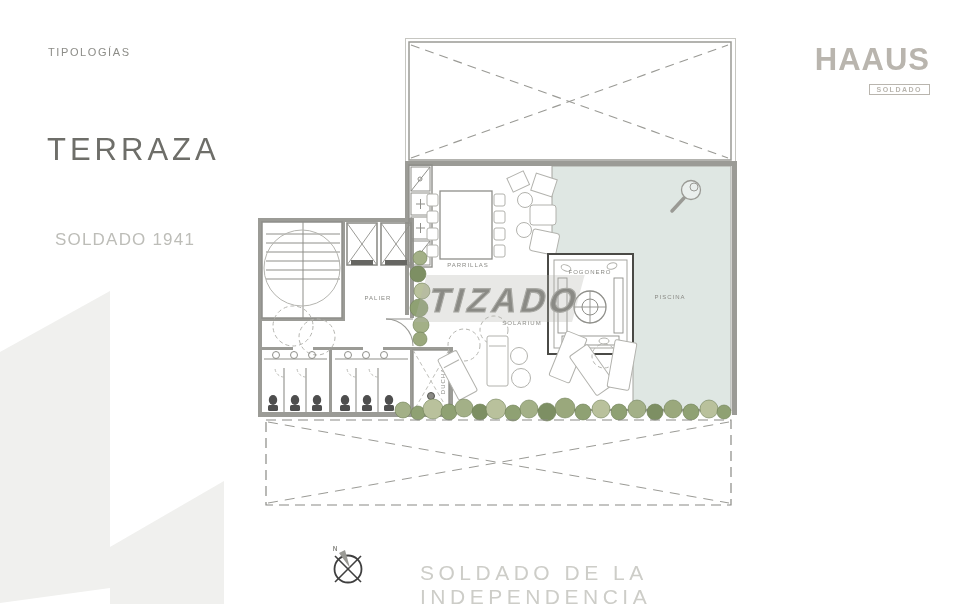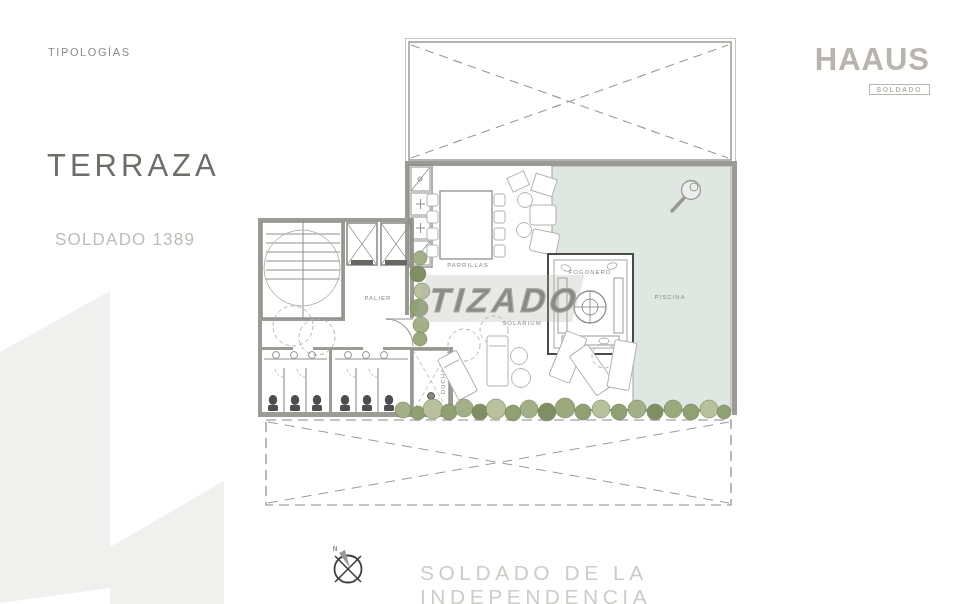--- a/index.html
+++ b/index.html
@@ -3,21 +3,21 @@
 <meta charset="utf-8">
 <style>
   * { margin:0; padding:0; box-sizing:border-box; }
   html,body { width:967px; height:604px; background:#ffffff; overflow:hidden;
               font-family:"Liberation Sans", sans-serif; }
   .abs { position:absolute; }
   #canvas { position:relative; width:857px; height:604px; background:#fff; }
 
   .section-label { left:48px; top:46px; font-size:11px; letter-spacing:1.6px;
                    color:#8c8c87; }
-  .page-title   { left:47px; top:148px; font-size:31px; letter-spacing:4px;
+  .page-title   { left:47px; top:132px; font-size:31px; letter-spacing:4px;
                   color:#6e6e69; font-weight:400; }
   .page-subtitle{ left:55px; top:230px; font-size:17px; letter-spacing:1.2px;
                   color:#bdbdb8; }
 
   .brand { left:800px; top:42px; width:130px; text-align:right; }
   .brand-name { font-size:31px; font-weight:bold; letter-spacing:1px; color:#b9b5ae; }
   .brand-badge { display:inline-block; margin-top:2px; border:1px solid #b9b5ae;
                  padding:1px 7px; font-size:7px; letter-spacing:1.5px;
                  color:#b9b5ae; font-weight:bold; }
 
@@ -31,21 +31,21 @@
   .thin { stroke:#8f8f8a; fill:none; }
   .furn { stroke:#b2b2ad; fill:#ffffff; }
 </style>
 </head>
 <body>
 
 <div id="canvas">
 
   <div class="abs section-label">TIPOLOGÍAS</div>
   <div class="abs page-title">TERRAZA</div>
-  <div class="abs page-subtitle">SOLDADO 1389</div>
+  <div class="abs page-subtitle">SOLDADO 1941</div>
 
   <div class="abs brand">
     <div class="brand-name">HAAUS</div>
     <div class="brand-badge">SOLDADO</div>
   </div>
 
   <div class="abs street-label">SOLDADO DE LA INDEPENDENCIA</div>
 
   <svg width="967" height="604" viewBox="0 0 967 604">
 

